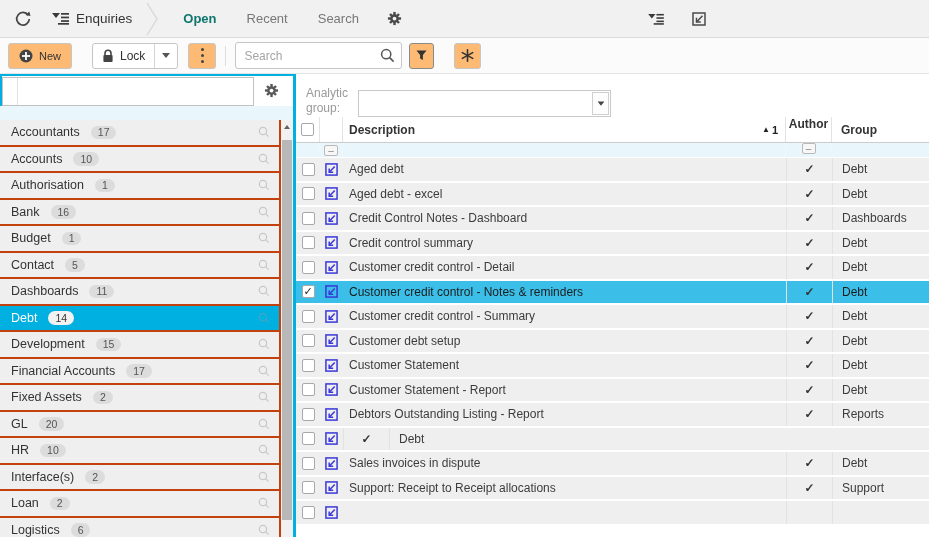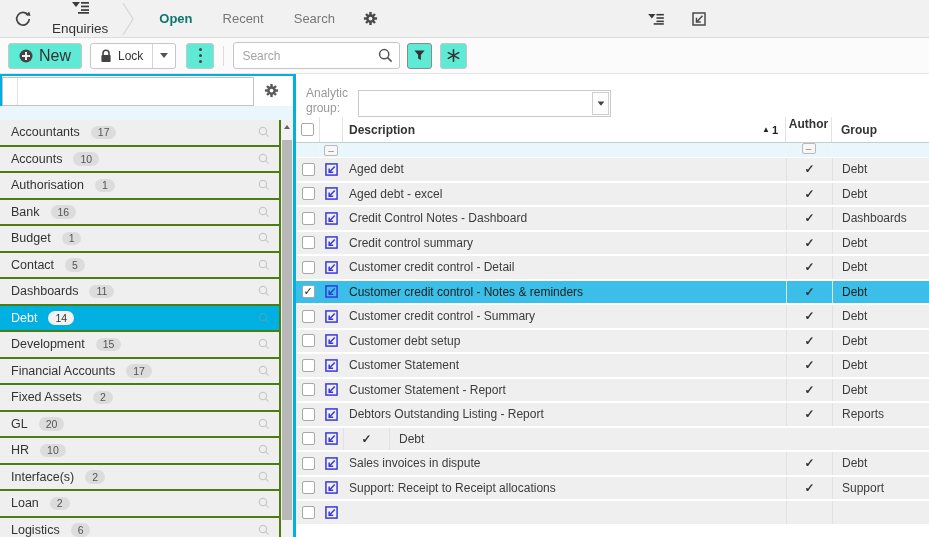--- a/index.html
+++ b/index.html
@@ -5,35 +5,35 @@
   * { box-sizing: border-box; margin: 0; padding: 0; }
   html,body { width:929px; height:537px; overflow:hidden; }
   body { font-family:"Liberation Sans", sans-serif; background:#fff; color:#333; position:relative; }
 
   
   .topbar { height:38px; background:#f1f1f1; border-bottom:1px solid #dcdcdc;
             display:flex; align-items:center; position:relative; }
   .tb-left { display:flex; align-items:center; }
   .icon-btn { display:flex; align-items:center; justify-content:center; cursor:pointer; }
   .refresh { width:22px; height:22px; margin-left:12px; }
-  .enq { display:flex; align-items:center; gap:7px; margin-left:18px;flex-direction:column; }
+  .enq { display:flex; align-items:center; gap:7px; margin-left:18px; }
   .enq-label { font-size:13.5px; color:#333; }
   .crumb-chevron { margin-left:14px; }
   .tabs { display:flex; align-items:center; gap:30px; margin-left:24px; font-size:13px; }
   .tab { color:#777; cursor:pointer; }
   .tab.active { color:#0f766e; font-weight:bold; }
   .topbar-gear { margin-left:28px; }
   .tb-right { position:absolute; left:648px; top:0; height:100%; display:flex; align-items:center; gap:28px; }
 
   
   .toolbar { height:36px; background:#fbfbfb; border-bottom:1px solid #e4e4e4;
              display:flex; align-items:center; padding-left:8px; }
-  .btn { height:26px; border:1px solid #c6c6c6; border-radius:3px; background:#5eead4;
-         display:flex; align-items:center; gap:6px; padding:0 10px; font-size:16px; color:#333; cursor:pointer; }
-  .btn + .btn, .compound { margin-left:8px; }
+  .btn { height:26px; border:1px solid #c6c6c6; border-radius:3px; background:#fdba74;
+         display:flex; align-items:center; gap:6px; padding:0 10px; font-size:11px; color:#333; cursor:pointer; }
+  .btn + .btn, .compound { margin-left:20px; }
   .compound { display:flex; height:26px; border:1px solid #c6c6c6; border-radius:3px; background:#fff; }
   .compound .seg { display:flex; align-items:center; gap:6px; padding:0 9px; font-size:12px; cursor:pointer; }
   .compound .seg.caret-seg { border-left:1px solid #d5d5d5; padding:0 7px; }
   .caret { width:0; height:0; border-left:4px solid transparent; border-right:4px solid transparent; border-top:5px solid #555; }
   .dots-btn { width:28px; margin-left:10px; justify-content:center; padding:0; }
   .dots { display:flex; flex-direction:column; gap:2.5px; }
   .dots i { width:3.5px; height:3.5px; border-radius:50%; background:#444; }
   .tb-divider { width:1px; height:20px; background:#ddd; margin:0 9px 0 9px; }
   .search-wrap { display:flex; align-items:center; width:167px; height:27px;
                  border:1px solid #c6c6c6; border-radius:3px; background:#fff; }
@@ -42,21 +42,21 @@
   .search-wrap input::placeholder { color:#a5a5a5; }
   .mag-seg { width:27px; height:100%; display:flex; align-items:center; justify-content:center; cursor:pointer; }
   .funnel-btn { width:25px; justify-content:center; padding:0; border:1px solid #8a8a8a; margin-left:7px; }
   .star-btn { width:27px; justify-content:center; padding:0; margin-left:7px; }
 
   
   .content { display:flex; height:463px; }
 
   
   .sidebar { width:296px; position:relative; border-top:2px solid #00b0e0; border-right:3px solid #00b0e0;
-             background:#4d7c0f; flex:none; }
+             background:#c2410c; flex:none; }
   .sb-header { height:30px; background:#fff; border-left:2px solid #00b0e0; display:flex; align-items:center; position:relative; }
   .sb-input-box { width:252px; height:29px; border:1px solid #c2c2c2; background:#fff; display:flex; margin-left:0; }
   .sb-input-cell1 { width:15px; height:100%; border-right:1px solid #e0e0e0; }
   .sb-input-box input { flex:1; border:none; outline:none; font-size:12px; padding:0 6px;
                         font-family:"Liberation Sans",sans-serif; }
   .sb-gear { position:absolute; right:14px; top:7px; }
   .sb-filter { height:14px; background:#e9f7fc; }
   .sb-list { position:absolute; left:0; top:44px; width:279px; bottom:0; overflow:hidden; }
   .sb-item { height:24.5px; margin-bottom:2px; background:#efefef; display:flex; align-items:center;
              padding-left:11px; font-size:12.5px; color:#333; position:relative; cursor:pointer; }

